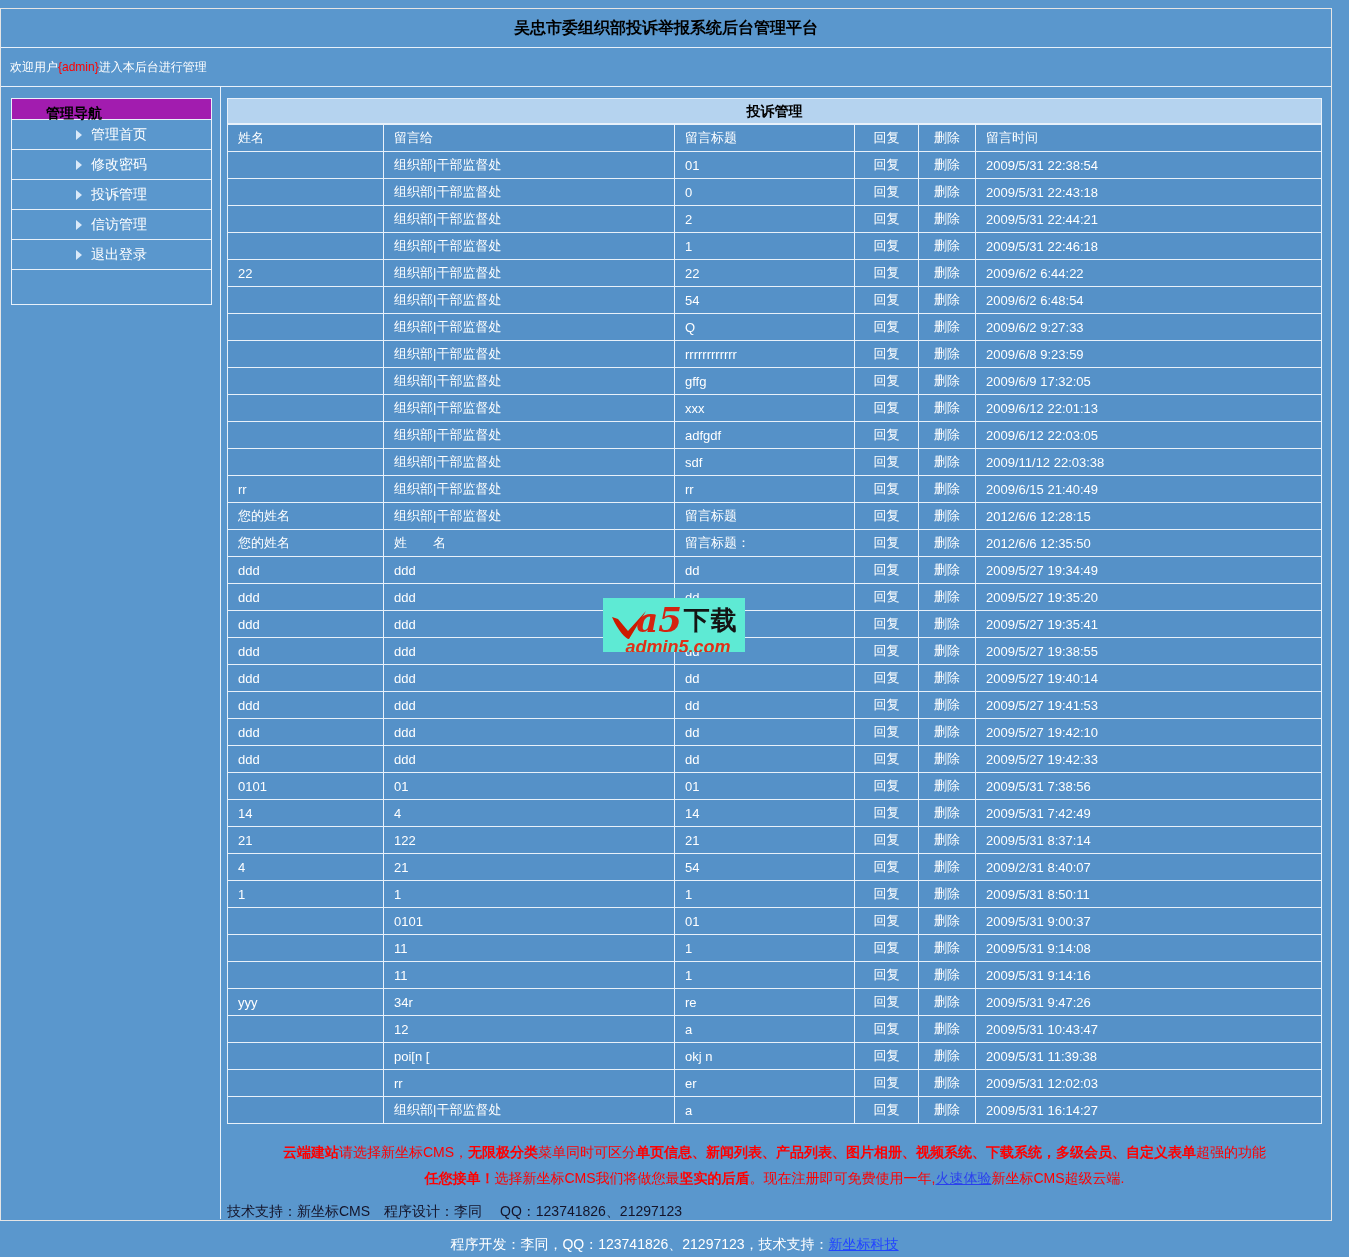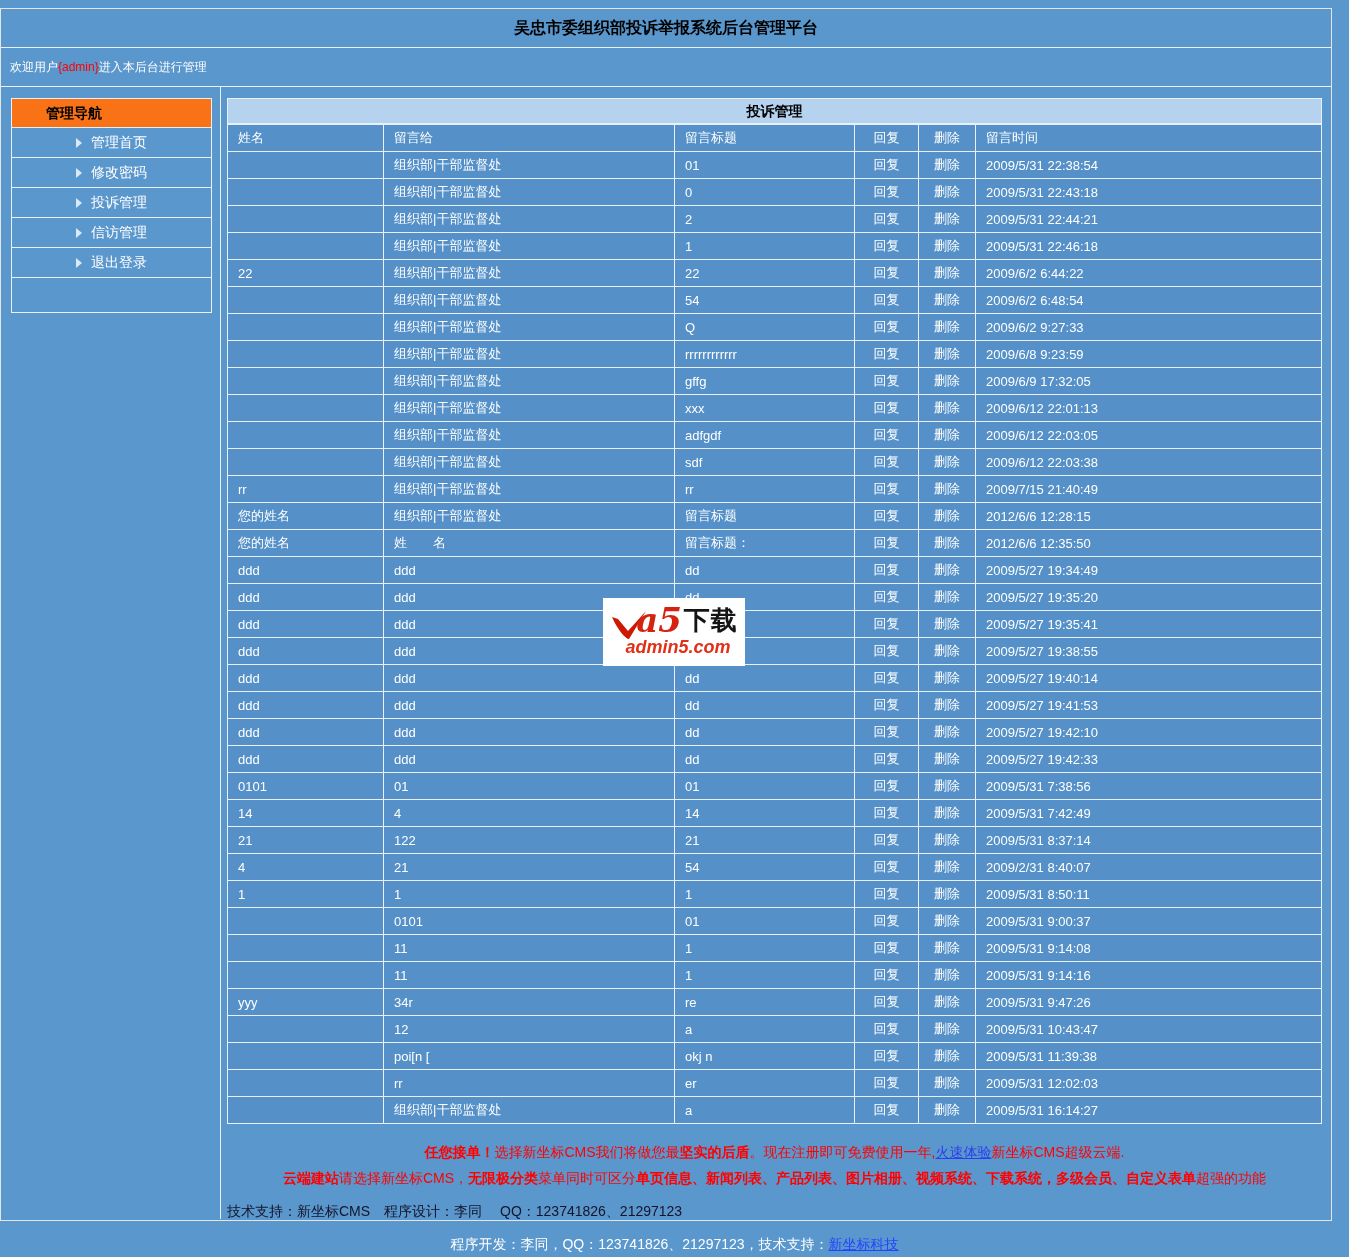--- a/index.html
+++ b/index.html
@@ -31,23 +31,23 @@
   .welcomebar .user { color:#FF0000; }
   
   .content { display:flex; height:1132px; }
   .sidebar {
     width:220px; border-right:1px solid #E8F1FA;
     padding:11px 8px 0 10px;
     flex:none;
   }
   .navbox { border:1px solid #E8F1FA; }
   .nav-title {
-    background:#f97316; color:#000;
+    background:#a21caf; color:#000;
     font-weight:bold; font-size:14px;
-    height:28px; line-height:28px; padding-left:34px;
+    height:20px; line-height:28px; padding-left:34px;
   }
   .nav-item {
     height:30px; border-top:1px solid #E8F1FA;
     display:flex; align-items:center; justify-content:center;
     color:#FFFFFF; font-size:14px; cursor:pointer;
   }
   .nav-item .tri {
     width:0; height:0; margin-right:9px;
     border-top:5px solid transparent;
     border-bottom:5px solid transparent;
@@ -87,21 +87,21 @@
   }
   
   .footer2 {
     position:absolute; left:0; top:1228px; width:100%;
     text-align:center; color:#FFFFFF; font-size:14px;margin-top:8px;
   }
   .footer2 a { color:#2244FF; text-decoration:underline; cursor:pointer; }
   
   .a5logo {
     position:absolute; left:603px; top:598px;
-    width:142px; height:68px; background:#ffffff;
+    width:142px; height:54px; background:#5eead4;
     overflow:hidden;
   }
   .a5row { display:flex; align-items:center; justify-content:center; height:40px; margin-top:2px; }
   .a5swoosh { margin-right:-14px; margin-top:10px; }
   .a5brand {
     color:#D52310; font-family:"DejaVu Serif", serif;
     font-style:italic; font-weight:bold; font-size:34px; line-height:34px;
   }
   .a5label {
     color:#141414; font-weight:bold; font-size:26px; letter-spacing:1px; margin-left:2px;
@@ -279,30 +279,30 @@
     <td class="c-del"><a class="lnk">删除</a></td>
     <td class="c-time">2009/6/12 22:03:05</td>
   </tr>
 
   <tr>
     <td class="c-name"></td>
     <td class="c-to">组织部|干部监督处</td>
     <td class="c-title">sdf</td>
     <td class="c-reply"><a class="lnk">回复</a></td>
     <td class="c-del"><a class="lnk">删除</a></td>
-    <td class="c-time">2009/6/12 22:03:38</td>
+    <td class="c-time">2009/11/12 22:03:38</td>
   </tr>
 
   <tr>
     <td class="c-name">rr</td>
     <td class="c-to">组织部|干部监督处</td>
     <td class="c-title">rr</td>
     <td class="c-reply"><a class="lnk">回复</a></td>
     <td class="c-del"><a class="lnk">删除</a></td>
-    <td class="c-time">2009/7/15 21:40:49</td>
+    <td class="c-time">2009/6/15 21:40:49</td>
   </tr>
 
   <tr>
     <td class="c-name">您的姓名</td>
     <td class="c-to">组织部|干部监督处</td>
     <td class="c-title">留言标题</td>
     <td class="c-reply"><a class="lnk">回复</a></td>
     <td class="c-del"><a class="lnk">删除</a></td>
     <td class="c-time">2012/6/6 12:28:15</td>
   </tr>
@@ -501,22 +501,22 @@
     <td class="c-to">组织部|干部监督处</td>
     <td class="c-title">a</td>
     <td class="c-reply"><a class="lnk">回复</a></td>
     <td class="c-del"><a class="lnk">删除</a></td>
     <td class="c-time">2009/5/31 16:14:27</td>
   </tr>
 </tbody>
       </table>
 
       <div class="promo">
+        <div id="promo-line1"><span class="seg-bold">云端建站</span><span>请选择新坐标CMS，</span><span class="seg-bold">无限极分类</span><span>菜单同时可区分</span><span class="seg-bold">单页信息、新闻列表、产品列表、图片相册、视频系统、下载系统，多级会员、自定义表单</span><span>超强的功能</span></div>
         <div id="promo-line2"><span class="seg-bold">任您接单！</span><span>选择新坐标CMS我们将做您最</span><span class="seg-bold">坚实的后盾</span><span>。现在注册即可免费使用一年,</span><span class="seg-link">火速体验</span><span>新坐标CMS超级云端.</span></div>
-        <div id="promo-line1"><span class="seg-bold">云端建站</span><span>请选择新坐标CMS，</span><span class="seg-bold">无限极分类</span><span>菜单同时可区分</span><span class="seg-bold">单页信息、新闻列表、产品列表、图片相册、视频系统、下载系统，多级会员、自定义表单</span><span>超强的功能</span></div>
       </div>
 
       <div class="footer1">技术支持：新坐标CMS　程序设计：李同　 QQ：123741826、21297123</div>
     </div>
 
   </div>
 </div>
 
 <div class="footer2">
   <span>程序开发：李同，QQ：123741826、21297123，技术支持：</span><a>新坐标科技</a>

